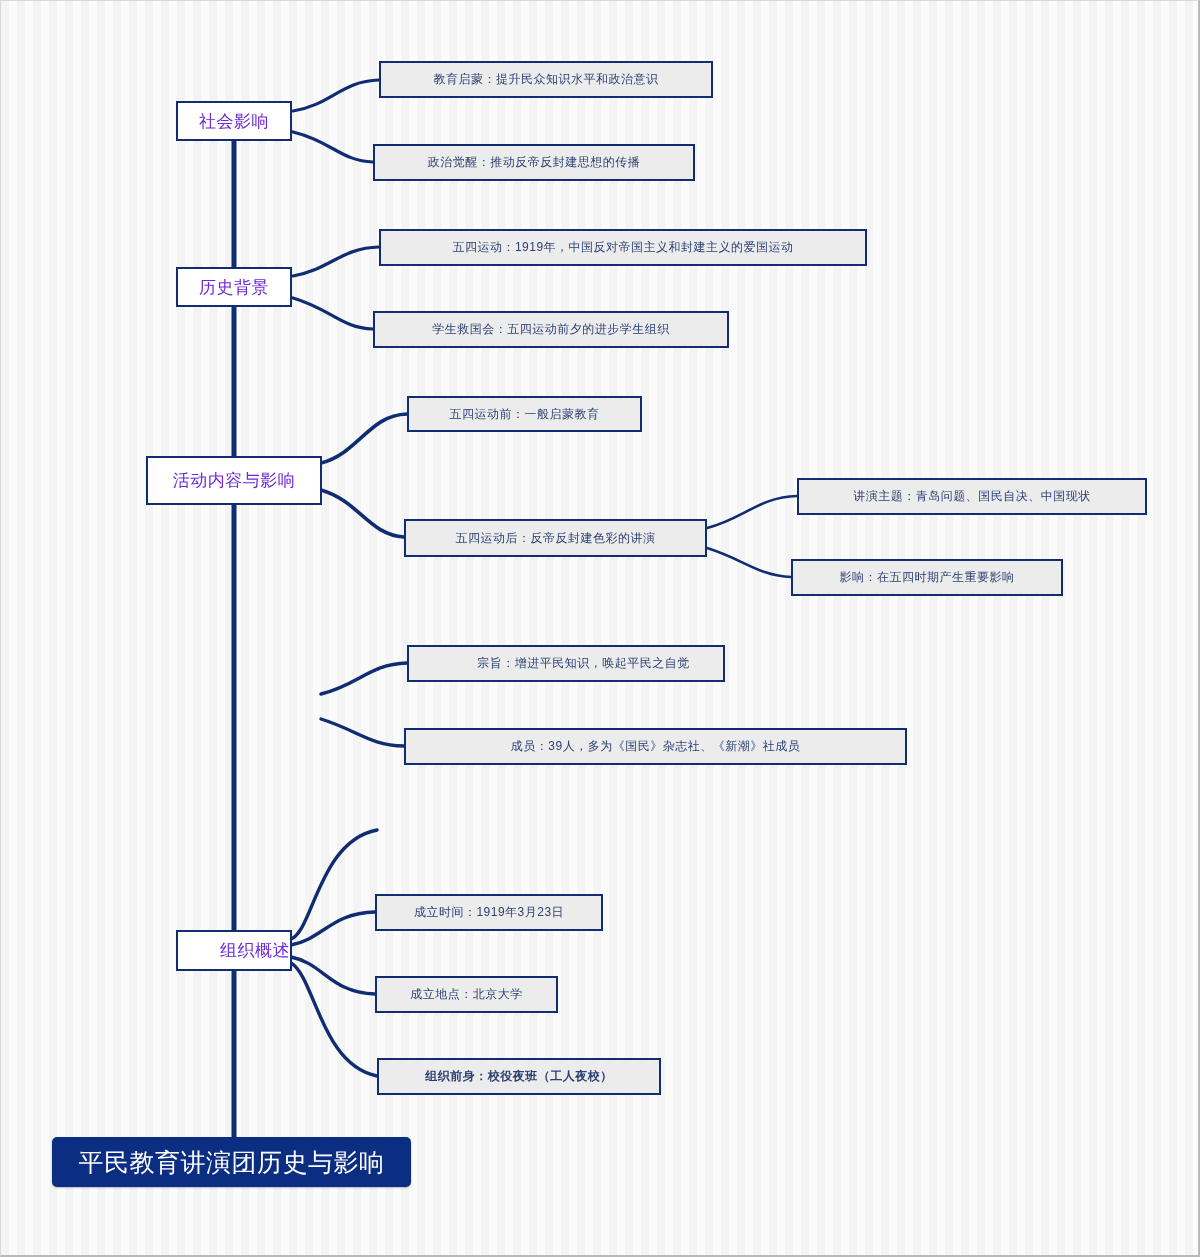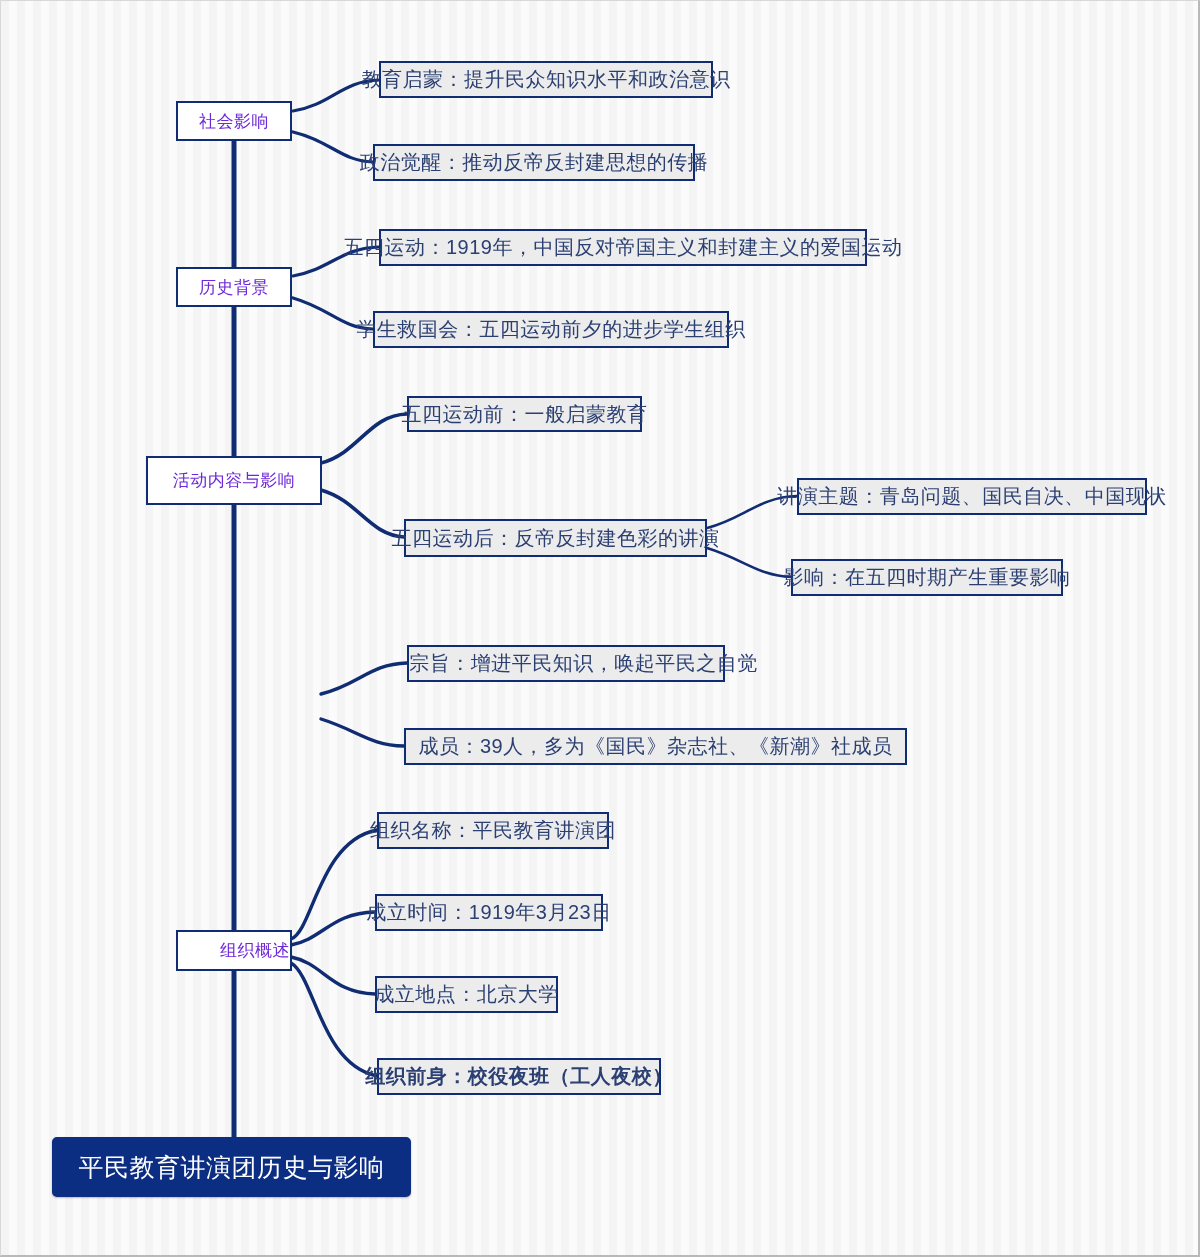--- a/index.html
+++ b/index.html
@@ -59,21 +59,21 @@
   .node-l1 {
     background: #ffffff;
     color: #6d28d9;
     border: 2.5px solid #102c72;
     font-size: 17px;
   }
   .node-leaf {
     background: #ececec;
     color: #2b3f72;
     border: 2.5px solid #102c72;
-    font-size: 20px;
+    font-size: 12px;
     text-align: right;
   }
 </style>
 </head>
 <body>
 
 <div id="canvas">
 
   <svg id="edges" viewBox="0 0 1200 1257" xmlns="http://www.w3.org/2000/svg">
 
@@ -93,21 +93,21 @@
 
     <path d="M320,693 C358,684 368,663 406,662" fill="none" stroke="#102c72" stroke-width="3.4" stroke-linecap="round"></path>
     <path d="M320,718 C358,730 368,744 403,745" fill="none" stroke="#102c72" stroke-width="3.4" stroke-linecap="round"></path>
 
     <path d="M290,938 C312,930 318,840 376,829" fill="none" stroke="#102c72" stroke-width="3.4" stroke-linecap="round"></path>
     <path d="M290,944 C322,938 330,912 374,911" fill="none" stroke="#102c72" stroke-width="3.4" stroke-linecap="round"></path>
     <path d="M290,956 C322,962 330,992 374,993" fill="none" stroke="#102c72" stroke-width="3.4" stroke-linecap="round"></path>
     <path d="M290,962 C314,976 320,1064 376,1075" fill="none" stroke="#102c72" stroke-width="3.4" stroke-linecap="round"></path>
   </svg>
 
-  <div class="node node-root" style="left:51px; top:1136px; width:359px; height:60px;">
+  <div class="node node-root" style="left:51px; top:1136px; width:359px; height:50px;">
     <span>平民教育讲演团历史与影响</span>
   </div>
 
   <div class="node node-l1" style="left:175px; top:100px; width:116px; height:40px;">
     <span>社会影响</span>
   </div>
   <div class="node node-leaf" style="left:378px; top:60px; width:334px; height:37px;">
     <span>教育启蒙：提升民众知识水平和政治意识</span>
   </div>
   <div class="node node-leaf" style="left:372px; top:143px; width:322px; height:37px;">
@@ -143,23 +143,20 @@
   <div class="node node-leaf" style="left:406px; top:644px; width:318px; height:37px;padding-left:35px;">
     <span>宗旨：增进平民知识，唤起平民之自觉</span>
   </div>
   <div class="node node-leaf" style="left:403px; top:727px; width:503px; height:37px;">
     <span>成员：39人，多为《国民》杂志社、《新潮》社成员</span>
   </div>
 
   <div class="node node-l1" style="left:175px; top:929px; width:116px; height:41px;justify-content:flex-end;">
     <span>组织概述</span>
   </div>
-  <div class="node node-leaf" style="left:376px; top:811px; width:232px; height:37px;">
-    <span>组织名称：平民教育讲演团</span>
-  </div>
   <div class="node node-leaf" style="left:374px; top:893px; width:228px; height:37px;">
     <span>成立时间：1919年3月23日</span>
   </div>
   <div class="node node-leaf" style="left:374px; top:975px; width:183px; height:37px;">
     <span>成立地点：北京大学</span>
   </div>
   <div class="node node-leaf" style="left:376px; top:1057px; width:284px; height:37px;font-weight:bold;">
     <span>组织前身：校役夜班（工人夜校）</span>
   </div>
 

